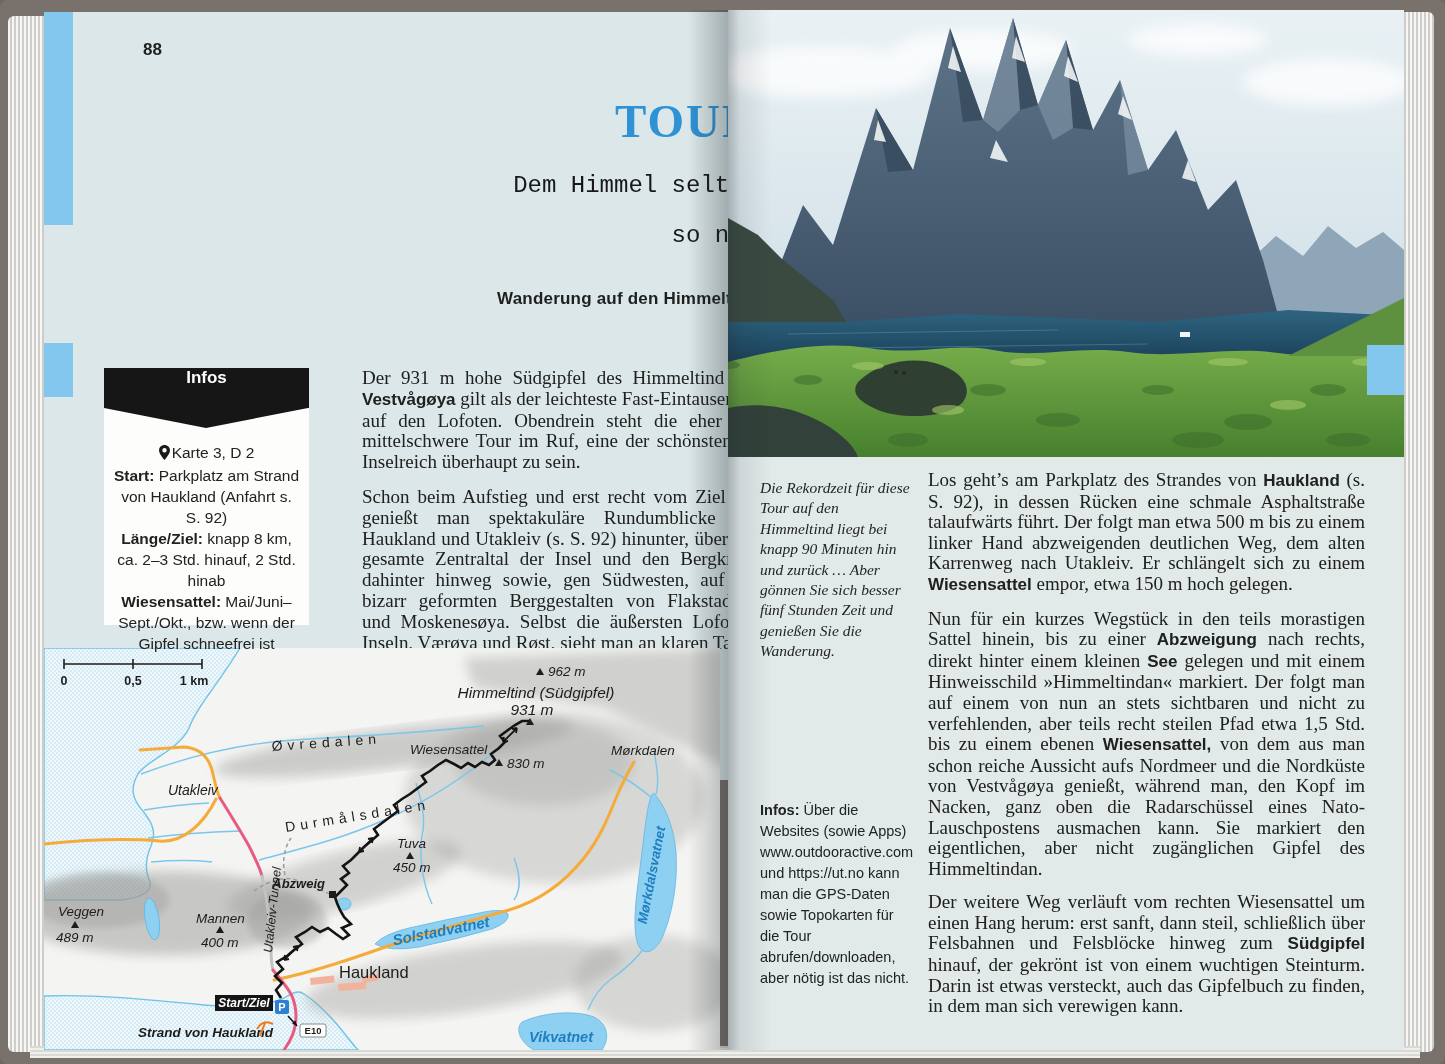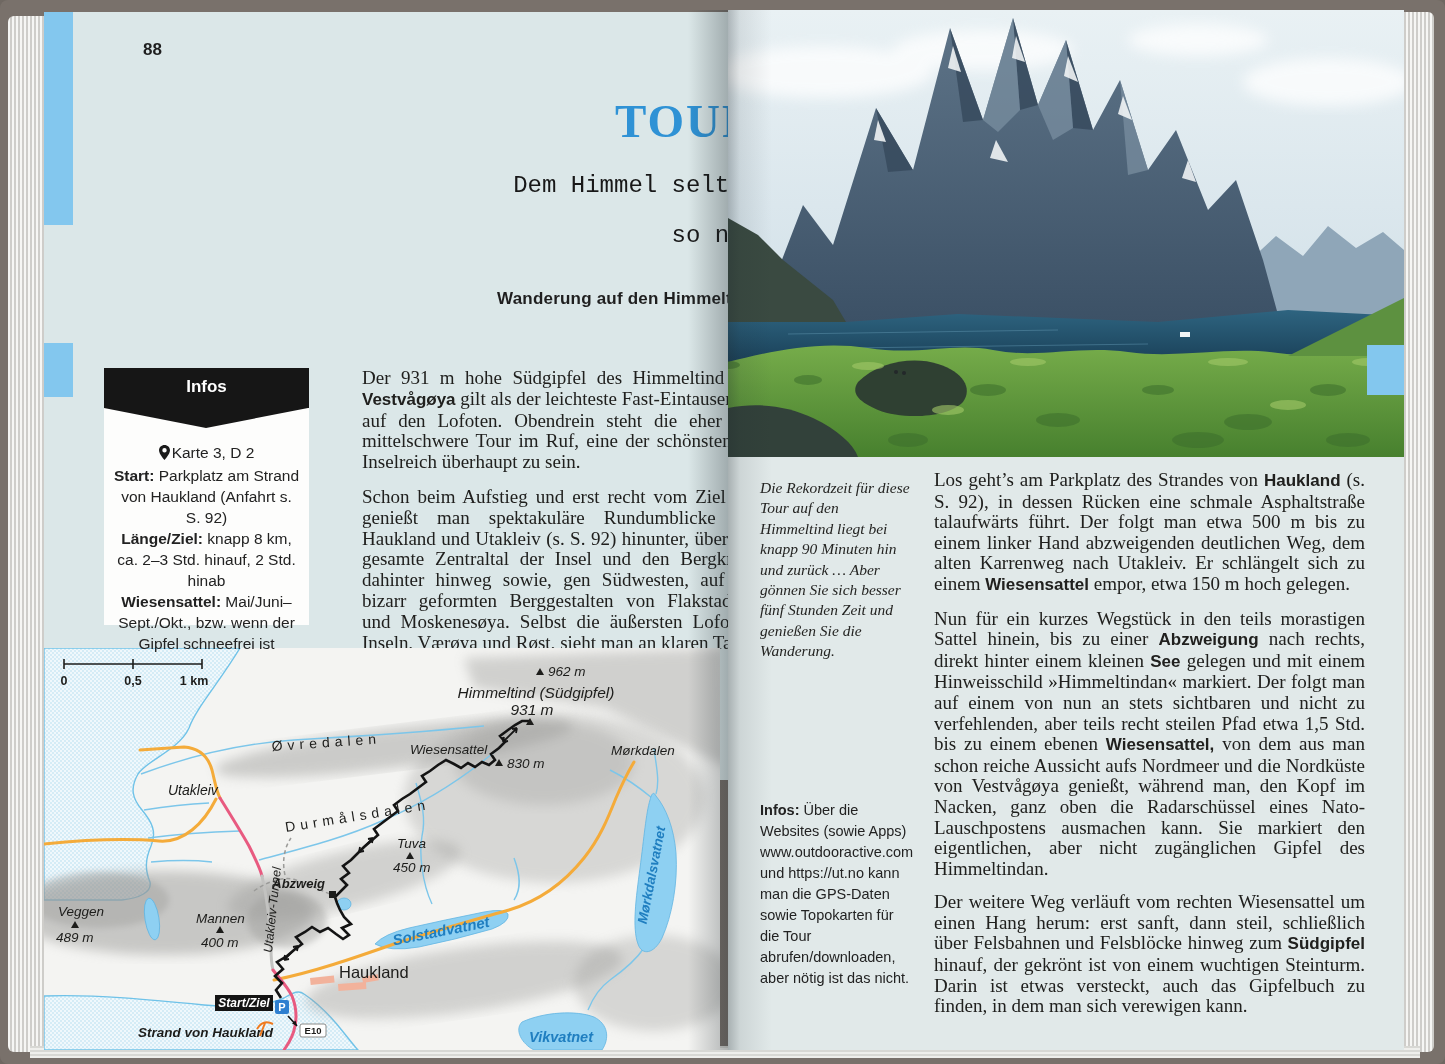--- a/index.html
+++ b/index.html
@@ -24,21 +24,21 @@
   
   #titleblock{position:absolute;left:126px;top:86px;width:588px;text-align:right;}
   #kicker{font-family:"Liberation Serif",serif;font-weight:bold;font-size:47px;letter-spacing:2px;color:#2f92d5;line-height:1;}
   #title{font-family:Liberation Mono, monospace;font-size:24px;line-height:50px;color:#181818;margin-top:16px;}
   #subtitle{font-size:17px;font-weight:bold;margin-top:28px;letter-spacing:.2px;}
   
   #infobox{position:absolute;left:104px;top:368px;width:205px;height:257px;background:#fdfdfc;z-index:31;}
   #infobox .banner{position:relative;height:40px;background:#161616;}
   #infobox .banner:after{content:"";position:absolute;left:0;top:40px;border-left:102.5px solid transparent;
      border-right:102.5px solid transparent;border-top:20px solid #161616;}
-  #infobox .banner span{display:block;text-align:center;color:#fff;font-weight:bold;font-size:17px;padding-top:9px;}
+  #infobox .banner span{display:block;text-align:center;color:#fff;font-weight:bold;font-size:17px;}
   #infobox .content{padding:34px 8px 0 8px;text-align:center;font-size:15.5px;line-height:21px;color:#222;}
   #infobox .content p{margin:0;}
   #infobox b{font-weight:bold;}
   .pin{display:inline-block;vertical-align:-2px;margin-right:2px;}
   
   #intro{position:absolute;left:318px;top:356px;width:397px;font-family:"Liberation Serif",serif;
      font-size:19px;line-height:20.8px;text-align:justify;color:#20201e;}
   #intro p{margin:0 0 14px 0;}
   .hl{font-family:"Liberation Sans",sans-serif;font-weight:bold;font-size:17px;}
   
@@ -49,21 +49,21 @@
   .sp{letter-spacing:5px;}
   .lake-label{fill:#1f7ec0;font-style:italic;font-weight:bold;}
   
   #photo{position:absolute;left:0px;top:0px;width:676px;height:447px;overflow:hidden;}
   
   #quote{position:absolute;left:32px;top:468px;width:152px;font-family:"Liberation Serif",serif;
      font-style:italic;font-size:15.5px;line-height:20.4px;color:#242422;}
   #margininfo{position:absolute;left:32px;top:790px;width:152px;font-size:14.5px;line-height:21px;color:#222;}
   #bodycol{position:absolute;left:200px;top:460px;width:437px;font-family:"Liberation Serif",serif;
      font-size:19px;line-height:20.6px;text-align:justify;color:#20201e;}
-  #bodycol p{margin:0 0 13px 6px;}
+  #bodycol p{margin:0 0 13px 0;}
 </style>
 </head>
 <body>
 
 <div id="book">
   <div class="stack left"></div>
   <div class="stack right"></div>
   <div class="stack bottom"></div>
 
   <div id="page-left">

